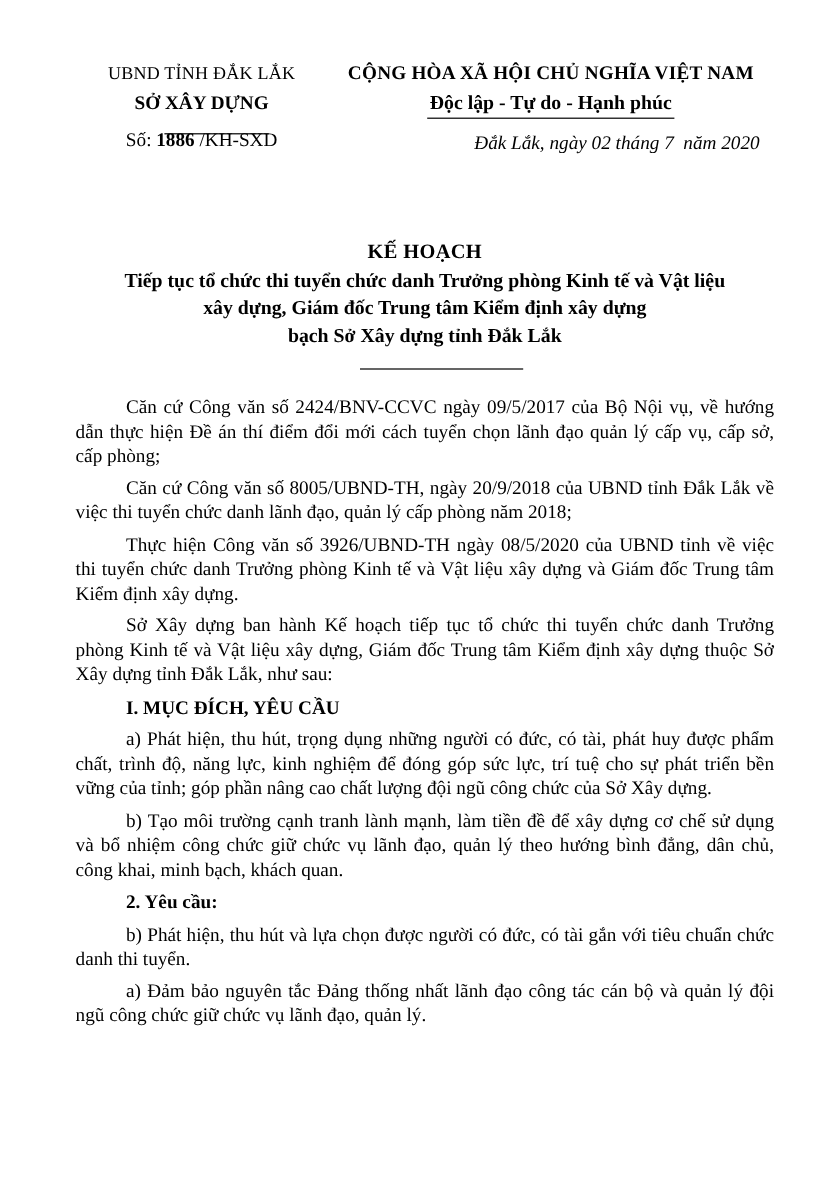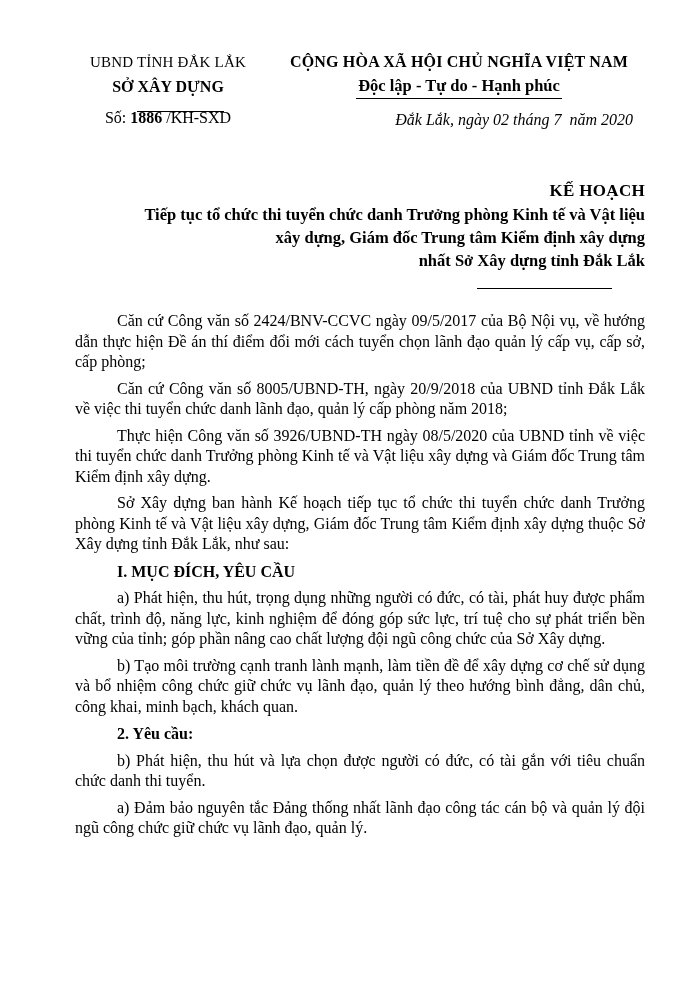--- a/index.html
+++ b/index.html
@@ -40,27 +40,27 @@
   .place-date {
     font-style:italic;
     font-size:16px;
     margin-top:11px;
     text-align:right;
     padding-right:12px;
     line-height:20px;
   }
 
   
-  .title-block { margin-top:49px; text-align:right; font-weight:bold; }
+  .title-block { margin-top:68px; text-align:center; font-weight:bold; }
   .doc-type { font-size:17px; line-height:24px; letter-spacing:0.3px; }
   .title-line { font-size:16.5px; line-height:23px; }
   .title-underline { border-bottom:1.5px solid #000; padding-bottom:18px; }
 
   
-  .doc-body { margin-top:39px;margin-left:12px; }
+  .doc-body { margin-top:39px; }
   .para {
     font-size:16px;
     line-height:20.5px;
     text-align:justify;
     text-indent:42px;
     margin-top:6px;
   }
   .para:first-child { margin-top:0; }
   .para.heading1, .para.heading2 {
     font-weight:bold;
@@ -87,21 +87,21 @@
       <div><span class="motto">Độc lập - Tự do - Hạnh phúc</span></div>
       <div class="place-date">Đắk Lắk, ngày 02 tháng 7&nbsp; năm 2020</div>
     </div>
 
   </div>
 
   <div class="title-block">
     <div class="doc-type">KẾ HOẠCH</div>
     <div class="title-line">Tiếp tục tổ chức thi tuyển chức danh Trưởng phòng Kinh tế và Vật liệu</div>
     <div class="title-line">xây dựng, Giám đốc Trung tâm Kiểm định xây dựng</div>
-    <div class="title-line"><span>nhất Sở </span><span class="title-underline">Xây dựng tỉnh Đắk</span><span> Lắk</span></div>
+    <div class="title-line"><span>bạch Sở </span><span class="title-underline">Xây dựng tỉnh Đắk</span><span> Lắk</span></div>
   </div>
 
   <div class="doc-body">
       <p class="para body">Căn cứ Công văn số 2424/BNV-CCVC ngày 09/5/2017 của Bộ Nội vụ, về hướng dẫn thực hiện Đề án thí điểm đổi mới cách tuyển chọn lãnh đạo quản lý cấp vụ, cấp sở, cấp phòng;</p>
       <p class="para body">Căn cứ Công văn số 8005/UBND-TH, ngày 20/9/2018 của UBND tỉnh Đắk Lắk về việc thi tuyển chức danh lãnh đạo, quản lý cấp phòng năm 2018;</p>
       <p class="para body">Thực hiện Công văn số 3926/UBND-TH ngày 08/5/2020 của UBND tỉnh về việc thi tuyển chức danh Trưởng phòng Kinh tế và Vật liệu xây dựng và Giám đốc Trung tâm Kiểm định xây dựng.</p>
       <p class="para body">Sở Xây dựng ban hành Kế hoạch tiếp tục tổ chức thi tuyển chức danh Trưởng phòng Kinh tế và Vật liệu xây dựng, Giám đốc Trung tâm Kiểm định xây dựng thuộc Sở Xây dựng tỉnh Đắk Lắk, như sau:</p>
       <p class="para heading1">I. MỤC ĐÍCH, YÊU CẦU</p>
       <p class="para body">a) Phát hiện, thu hút, trọng dụng những người có đức, có tài, phát huy được phẩm chất, trình độ, năng lực, kinh nghiệm để đóng góp sức lực, trí tuệ cho sự phát triển bền vững của tỉnh; góp phần nâng cao chất lượng đội ngũ công chức của Sở Xây dựng.</p>
       <p class="para body">b) Tạo môi trường cạnh tranh lành mạnh, làm tiền đề để xây dựng cơ chế sử dụng và bổ nhiệm công chức giữ chức vụ lãnh đạo, quản lý theo hướng bình đẳng, dân chủ, công khai, minh bạch, khách quan.</p>

